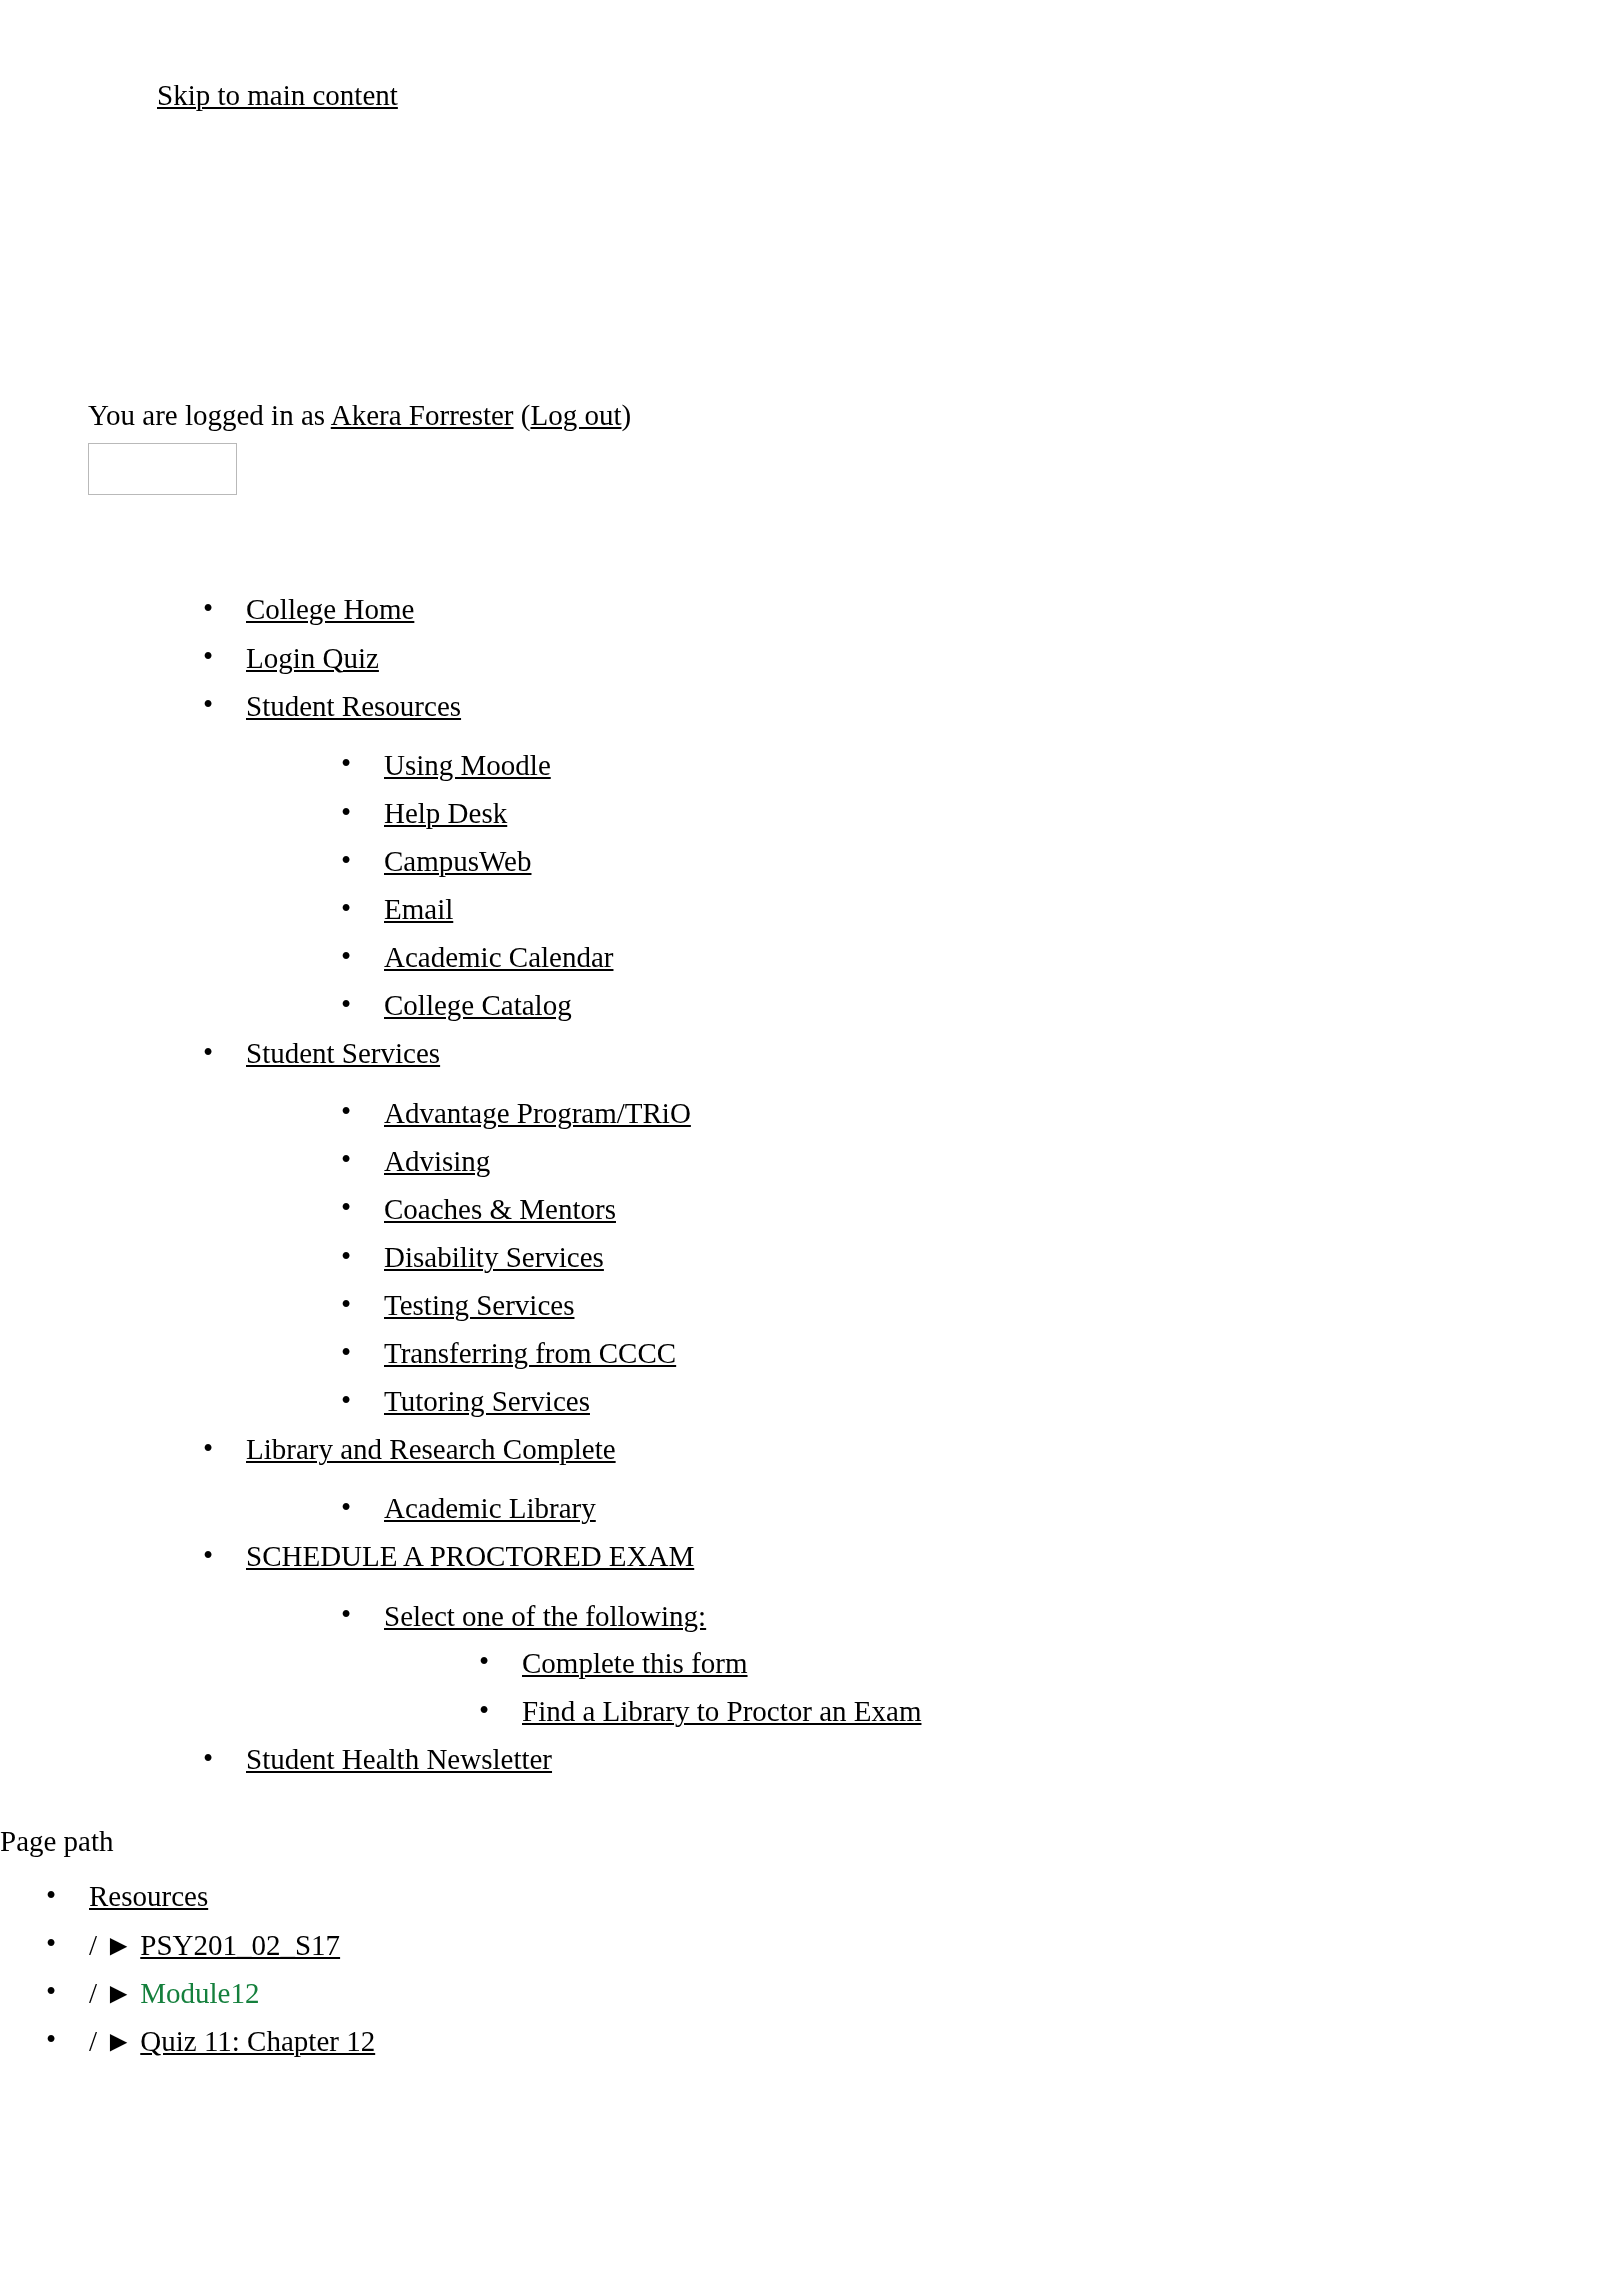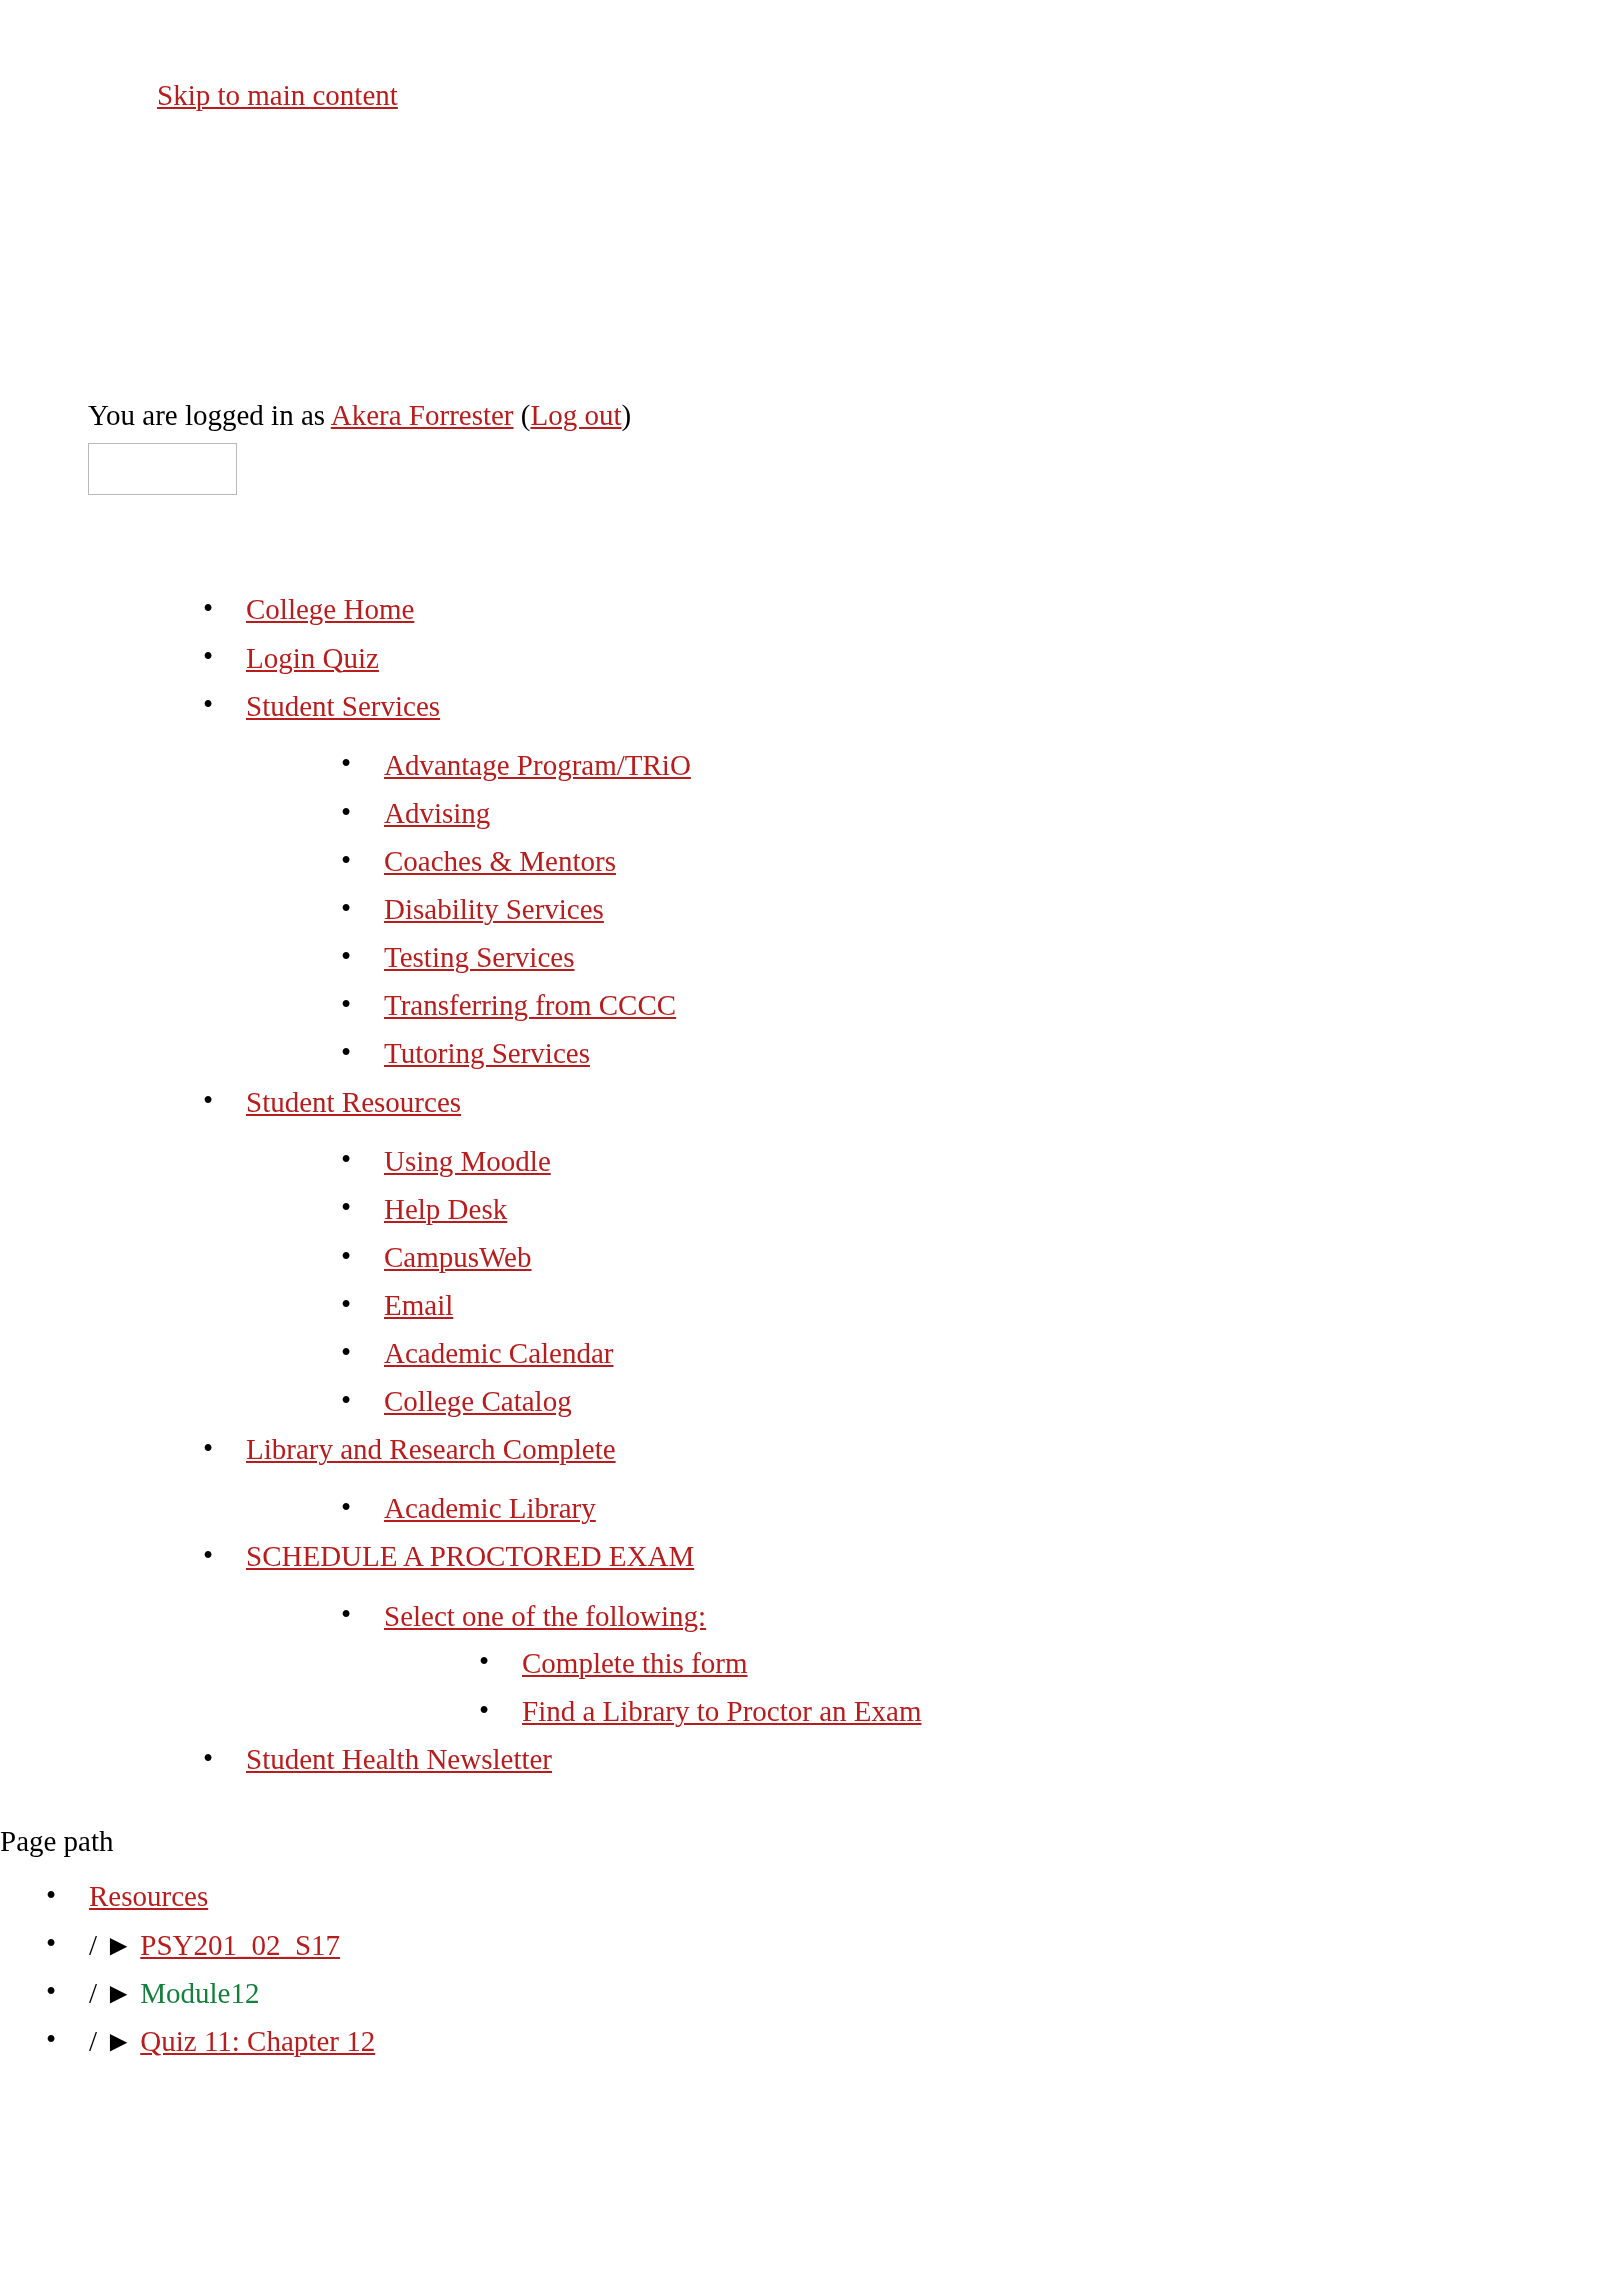--- a/index.html
+++ b/index.html
@@ -12,21 +12,21 @@
     height: 2295px;
     font-family: "Liberation Serif", "DejaVu Serif", serif;
     font-size: 29px;
     line-height: 1.28;
     color: #000000;
     overflow: hidden;
     position: relative;
   }
 
   a.lnk {
-    color: #b91c1c;
+    color: #000000;
     text-decoration-thickness: 2px;
     text-underline-offset: 2px;
     cursor: pointer;
   }
 
   
   .skip-region {
     padding-top: 77px;
     padding-left: 157px;
   }
@@ -132,20 +132,44 @@
 
     <li>
       <a class="lnk" href="#">College Home</a>
     </li>
 
     <li>
       <a class="lnk" href="#">Login Quiz</a>
     </li>
 
     <li>
+      <a class="lnk" href="#">Student Resources</a>
+      <ul class="nav-list lvl2">
+        <li>
+          <a class="lnk" href="#">Using Moodle</a>
+        </li>
+        <li>
+          <a class="lnk" href="#">Help Desk</a>
+        </li>
+        <li>
+          <a class="lnk" href="#">CampusWeb</a>
+        </li>
+        <li>
+          <a class="lnk" href="#">Email</a>
+        </li>
+        <li>
+          <a class="lnk" href="#">Academic Calendar</a>
+        </li>
+        <li>
+          <a class="lnk" href="#">College Catalog</a>
+        </li>
+      </ul>
+    </li>
+
+    <li>
       <a class="lnk" href="#">Student Services</a>
       <ul class="nav-list lvl2">
         <li>
           <a class="lnk" href="#">Advantage Program/TRiO</a>
         </li>
         <li>
           <a class="lnk" href="#">Advising</a>
         </li>
         <li>
           <a class="lnk" href="#">Coaches &amp; Mentors</a>
@@ -154,44 +178,20 @@
           <a class="lnk" href="#">Disability Services</a>
         </li>
         <li>
           <a class="lnk" href="#">Testing Services</a>
         </li>
         <li>
           <a class="lnk" href="#">Transferring from CCCC</a>
         </li>
         <li>
           <a class="lnk" href="#">Tutoring Services</a>
-        </li>
-      </ul>
-    </li>
-
-    <li>
-      <a class="lnk" href="#">Student Resources</a>
-      <ul class="nav-list lvl2">
-        <li>
-          <a class="lnk" href="#">Using Moodle</a>
-        </li>
-        <li>
-          <a class="lnk" href="#">Help Desk</a>
-        </li>
-        <li>
-          <a class="lnk" href="#">CampusWeb</a>
-        </li>
-        <li>
-          <a class="lnk" href="#">Email</a>
-        </li>
-        <li>
-          <a class="lnk" href="#">Academic Calendar</a>
-        </li>
-        <li>
-          <a class="lnk" href="#">College Catalog</a>
         </li>
       </ul>
     </li>
 
     <li>
       <a class="lnk" href="#">Library and Research Complete</a>
       <ul class="nav-list lvl2">
         <li>
           <a class="lnk" href="#">Academic Library</a>
         </li>

